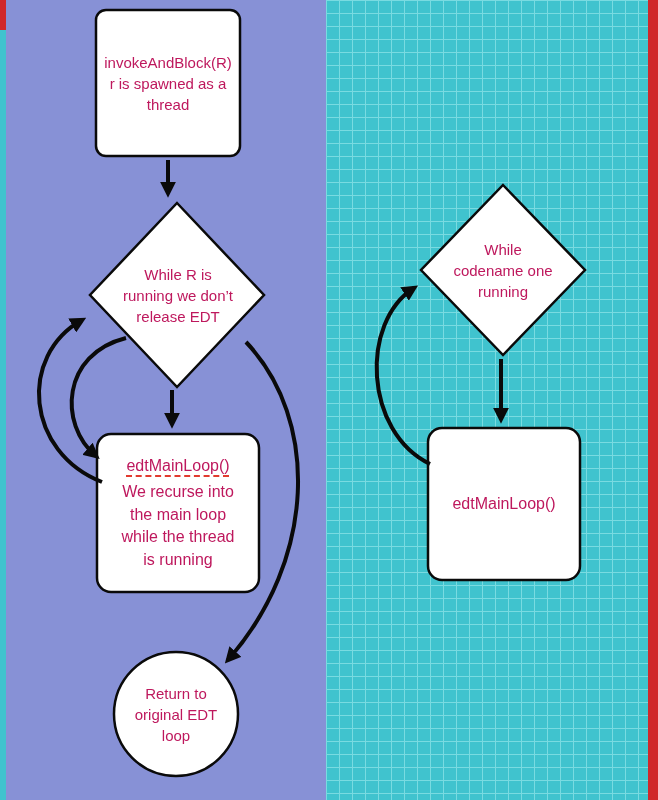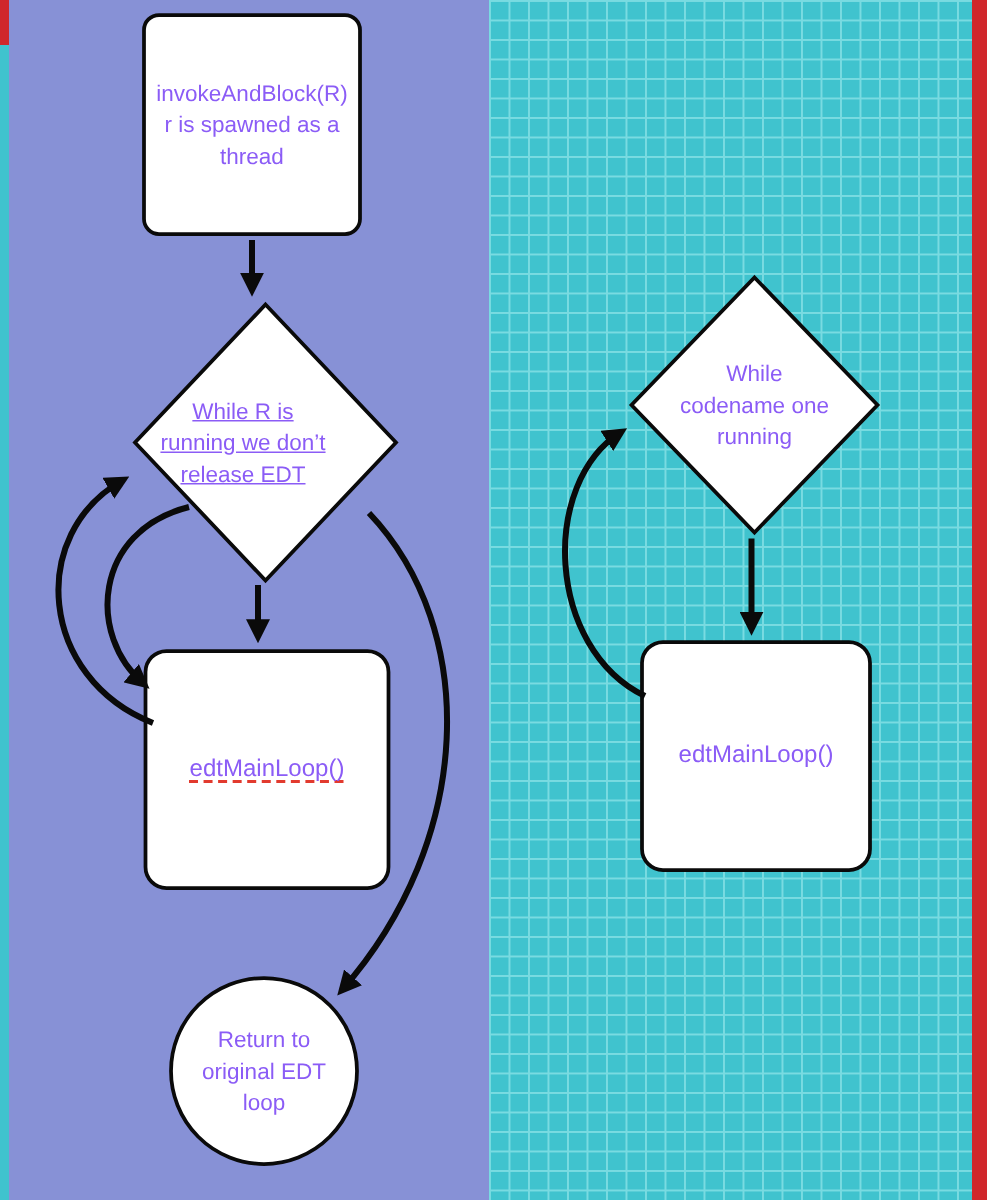--- a/index.html
+++ b/index.html
@@ -1,18 +1,18 @@
 <!DOCTYPE html>
 <html style="--left-bg: #8791d6; --right-bg: #40c3ce; --grid-line: #79dbe1; --red-stripe: #d0272b; --shape-fill: #ffffff; --shape-stroke: #0a0a0a; --squiggle: #e23a2e;"><head>
 <meta charset="utf-8">
 <style>
   html,body{margin:0;padding:0;background:#ffffff;}
   .stage{
     position:relative;width:658px;height:800px;overflow:hidden;
-    font-family:"Liberation Sans",sans-serif;color:#8b5cf6;
+    font-family:"Liberation Sans",sans-serif;color:#be185d;
   }
   .edge-strip{position:absolute;left:0;top:0;width:6px;height:100%;background:var(--right-bg);}
   .edge-red{width:100%;height:30px;background:var(--red-stripe);}
   .panel-left{position:absolute;left:6px;top:0;width:320px;height:100%;background:var(--left-bg);}
   .panel-right{
     position:absolute;left:326px;top:0;width:322px;height:100%;
     background-color:var(--right-bg);
     background-image:
       linear-gradient(var(--grid-line) 1px, transparent 1px),
       linear-gradient(90deg, var(--grid-line) 1px, transparent 1px);
@@ -72,26 +72,30 @@
     <path class="arrow" d="M 126 338 C 62 354, 58 424, 96 456"></path>
     <path class="arrow" d="M 246 342 C 320 420, 316 560, 228 660"></path>
     <path class="arrow" d="M 501 359 L 501 419"></path>
     <path class="arrow" d="M 430 464 C 364 432, 360 322, 414 288"></path>
   </svg>
 
   <div class="label f15" style="left:96px;top:10px;width:144px;height:146px;">invokeAndBlock(R)
 r is spawned as a
 thread</div>
 
-  <div class="label f15" style="left:84px;top:235px;width:156px;height:120px;text-decoration:underline;">While R is
+  <div class="label f15" style="left:100px;top:235px;width:156px;height:120px;">While R is
 running we don’t
 release EDT</div>
 
   <div class="label f16" style="left:97px;top:434px;width:162px;height:158px;">
     <span class="squiggle">edtMainLoop()</span>
+    <span class="body-gap">We recurse into
+the main loop
+while the thread
+is running</span>
   </div>
 
   <div class="label f15" style="left:114px;top:652px;width:124px;height:124px;">Return to
 original EDT
 loop</div>
 
   <div class="label f15" style="left:428px;top:210px;width:150px;height:120px;">While
 codename one
 running</div>
 

